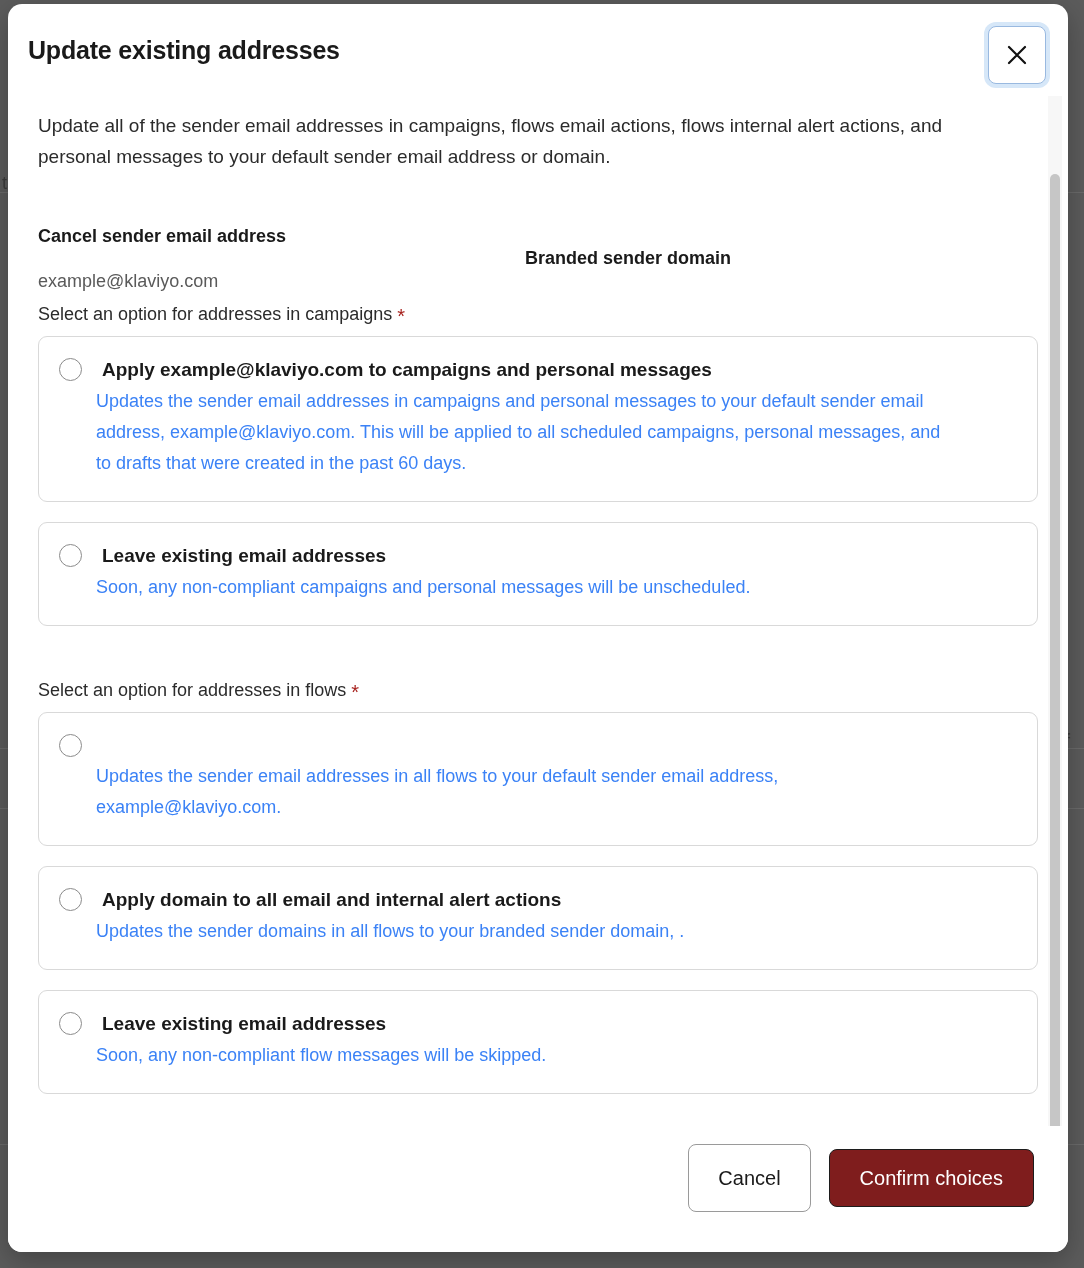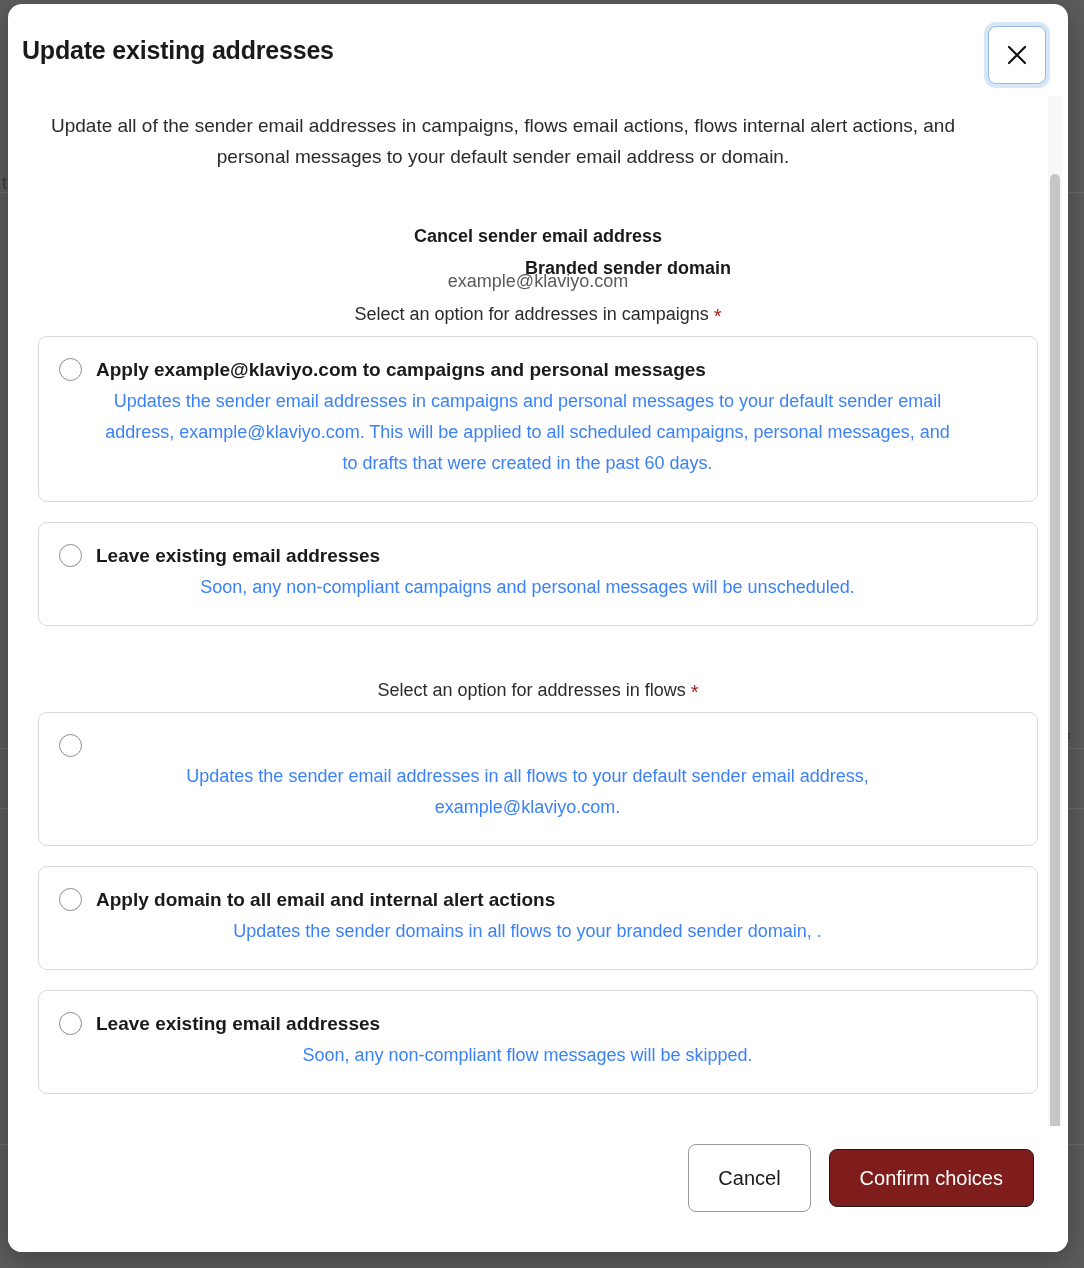--- a/index.html
+++ b/index.html
@@ -63,21 +63,21 @@
     border-radius: 14px;
     overflow: hidden;
     display: flex;
     flex-direction: column;
     box-shadow: 0 8px 28px rgba(0,0,0,0.28);
   }
 
   .modal-header {
     position: relative;
     flex: 0 0 auto;
-    padding: 30px 30px 0 14px;
+    padding: 30px 30px 0 20px;
     height: 92px;
   }
 
   .modal-title {
     font-size: 25px;
     font-weight: 700;
     color: #1a1a1a;
     letter-spacing: -0.2px;
     line-height: 32px;
   }
@@ -98,21 +98,20 @@
     cursor: pointer;
   }
   .close-button svg { display: block; }
 
   
   .modal-body {
     flex: 1 1 auto;
     position: relative;
     overflow: hidden;
     padding: 0 30px 0 30px;
-    text-align: center;
   }
 
   .intro {
     font-size: 19px;
     line-height: 31px;
     color: #2b2b2b;
     margin-top: 14px;
     max-width: 930px;
   }
 
@@ -129,21 +128,21 @@
   }
   .sender-value {
     font-size: 18px;
     color: #5a5a5a;
     line-height: 24px;
     margin-top: 21px;
   }
   .domain-label {
     position: absolute;
     left: 487px;
-    top: 32px;
+    top: 22px;
     font-size: 18px;
     font-weight: 700;
     color: #1a1a1a;
     line-height: 24px;
   }
 
   .group-label {
     font-size: 18px;
     color: #2b2b2b;
     line-height: 24px;
@@ -159,21 +158,21 @@
     padding: 20px 20px 22px 20px;
     margin-bottom: 20px;
     background: #fff;
     cursor: pointer;
   }
   .option-card:last-child { margin-bottom: 0; }
 
   .option-head {
     display: flex;
     align-items: flex-start;
-    gap: 14px;
+    gap: 20px;
   }
   .radio {
     flex: 0 0 auto;
     width: 23px;
     height: 23px;
     border-radius: 50%;
     border: 1.6px solid #8b8b8b;
     background: #fff;
     margin-top: 1px;
     cursor: pointer;

